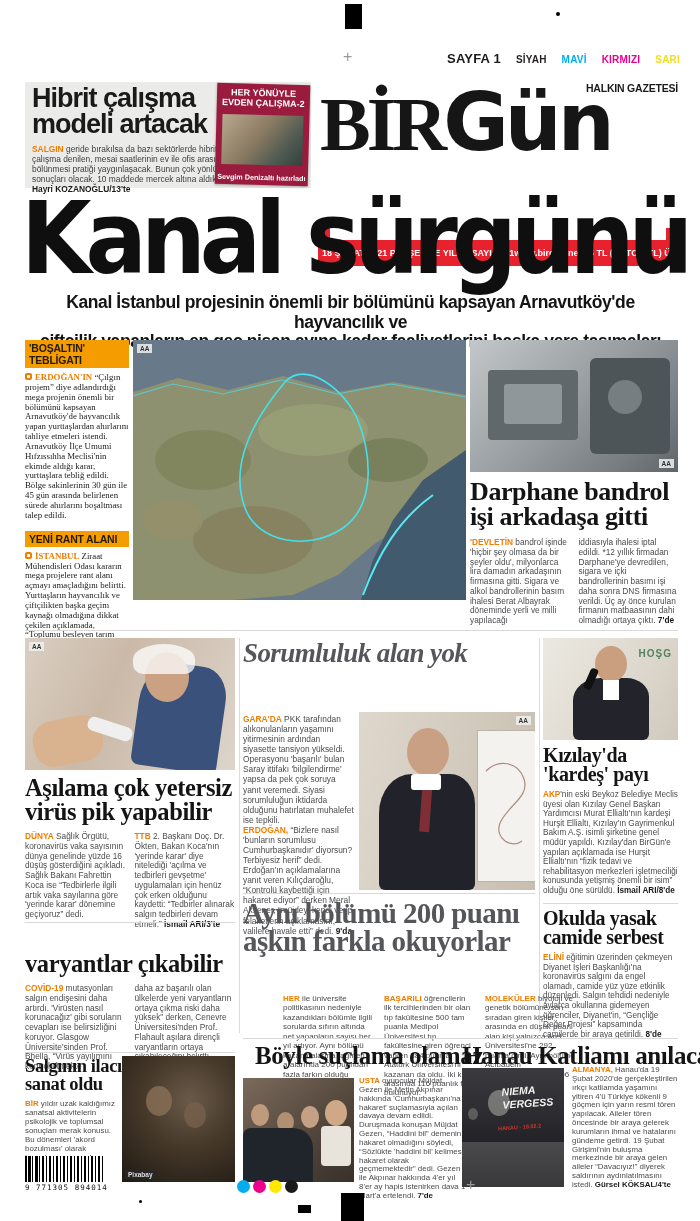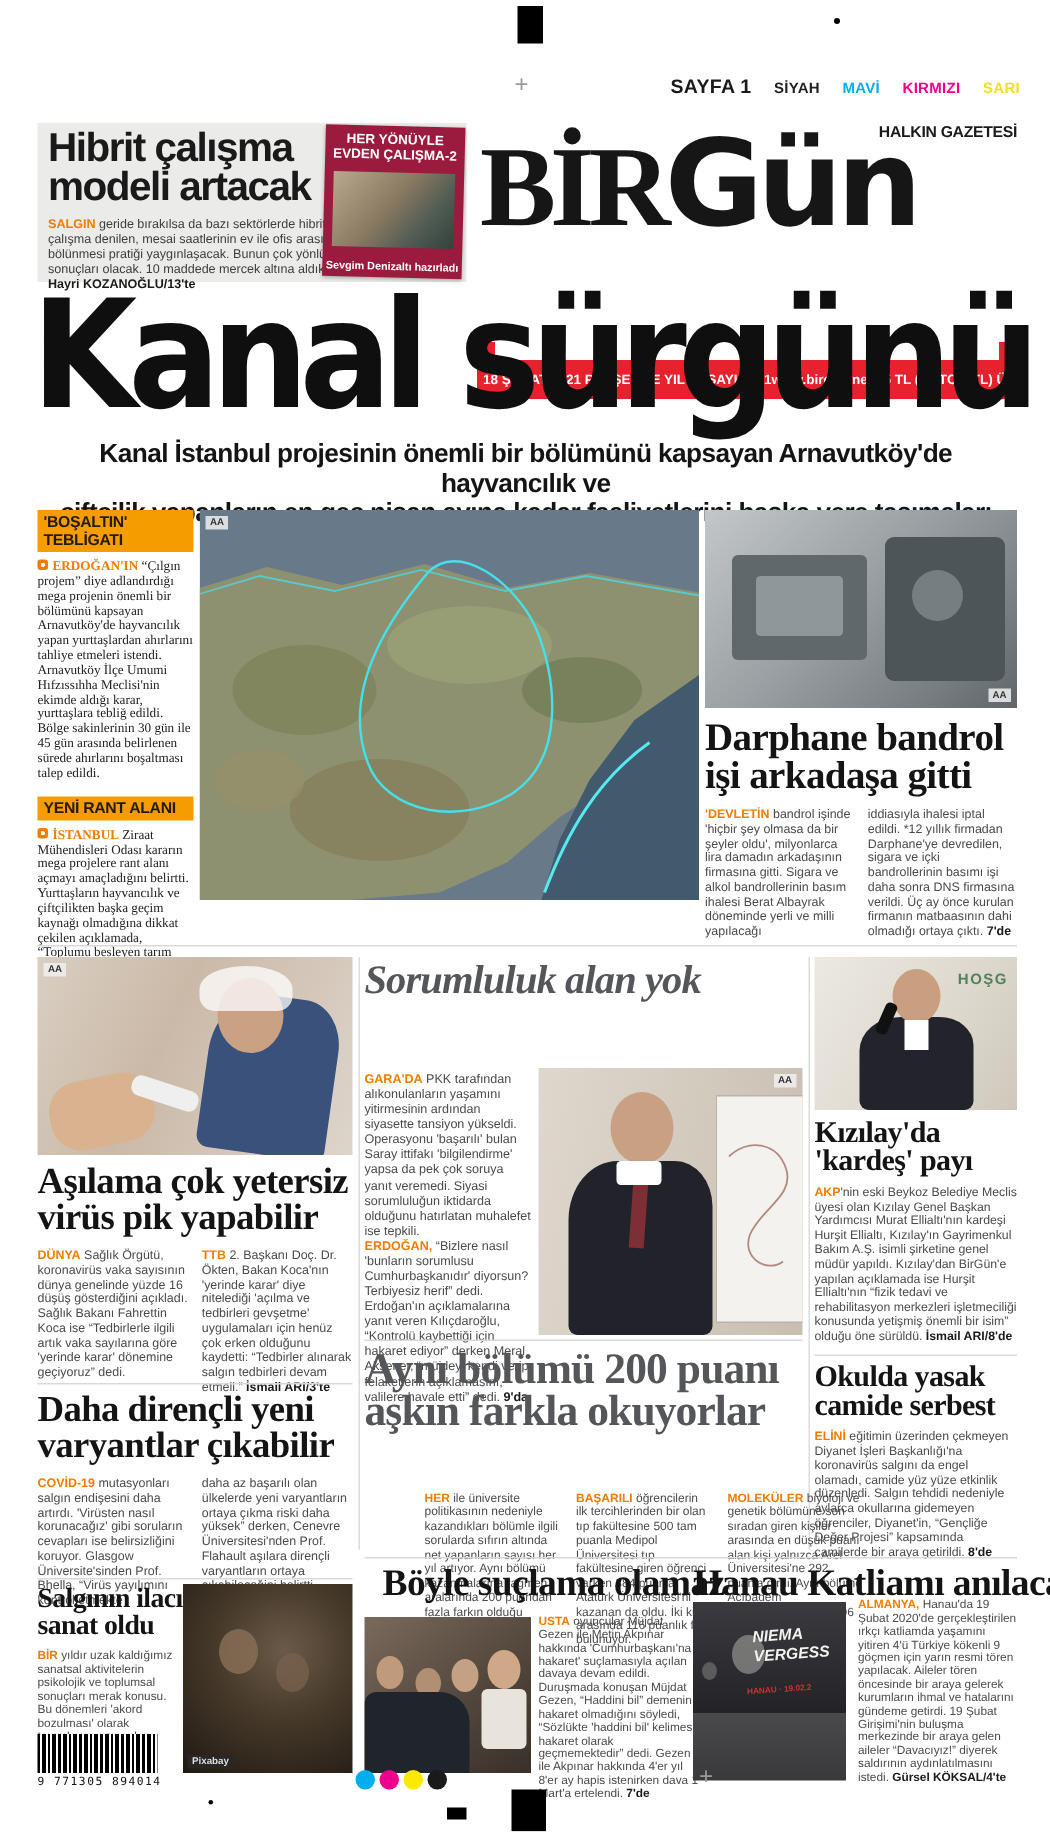--- a/index.html
+++ b/index.html
@@ -219,21 +219,21 @@
   <div class="abs hserif" style="left:543px;top:909px;width:136px;font-size:20px;">
     <span>Okulda yasak</span><br>
     <span>camide serbest</span>
   </div>
   <div class="abs body" style="left:543px;top:953px;width:135px;font-size:8.2px;line-height:1.17;">
     <span class="lead">ELİNİ</span><span> eğitimin üzerinden çekmeyen Diyanet İşleri Başkanlığı'na koronavirüs salgını da engel olamadı, camide yüz yüze etkinlik düzenledi. Salgın tehdidi nedeniyle aylarca okullarına gidemeyen öğrenciler, Diyanet'in, “Gençliğe Değer Projesi” kapsamında camilerde bir araya getirildi. </span><span class="ref">8'de</span>
   </div>
 
   <div class="abs rule-h" style="left:25px;top:922px;width:210px;"></div>
   <div class="abs hserif" style="left:25px;top:928px;width:212px;font-size:24.5px;">
-    <span>Daha dirençli yeni</span><br>
+    <br>
     <span>varyantlar çıkabilir</span>
   </div>
   <div class="abs cols" style="left:25px;top:984px;width:210px;">
     <div class="col body" style="font-size:8.3px;">
       <span class="lead">COVİD-19</span><span> mutasyonları salgın endişesini daha artırdı. 'Virüsten nasıl korunacağız' gibi soruların cevapları ise belirsizliğini koruyor. Glasgow Üniversite'sinden Prof. Bhella, “Virüs yayılımını kontrol etmekte</span>
     </div>
     <div class="col body" style="font-size:8.3px;">
       <span>daha az başarılı olan ülkelerde yeni varyantların ortaya çıkma riski daha yüksek” derken, Cenevre Üniversitesi'nden Prof. Flahault aşılara dirençli varyantların ortaya çıkabileceğini belirtti. </span><span class="ref">Didem MERCAN/2'de</span>
     </div>
   </div>

